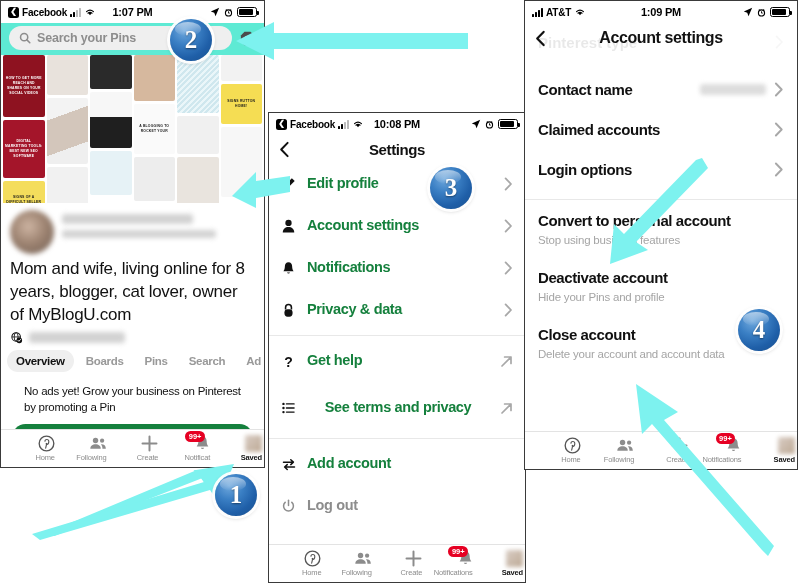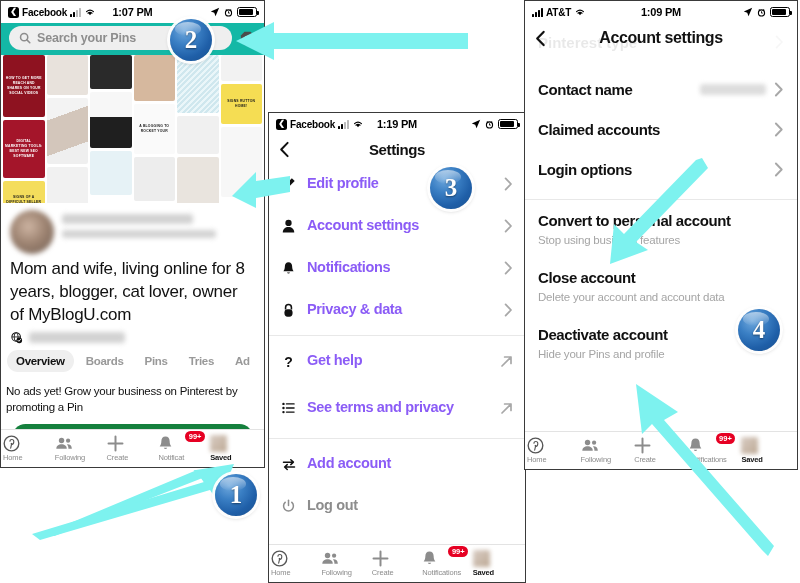--- a/index.html
+++ b/index.html
@@ -56,21 +56,21 @@
   }
   .batt::after {
     content:""; position:absolute; right:-3px; top:2.5px;
     width:1.6px; height:4px; background:#000; border-radius:0 1px 1px 0;
   }
   .batt i { display:block; height:100%; width:90%; background:#000; border-radius:1px; }
 
   
   .p1-searchrow {
     display:flex; align-items:center; gap:7px; padding:3px 8px 5px 8px;
-    background:#14b8a6;
+    background:#5eead4;
   }
   .searchbox {
     flex:1; height:24px; background:#efefef; border-radius:13px;
     display:flex; align-items:center; gap:6px; padding:0 10px;
   }
   .searchbox .mag { width:12px; height:12px; flex:none; }
   .searchbox span {
     font-size:12.5px; font-weight:bold; color:#8d8d8d; letter-spacing:-0.2px;
   }
   .gear-btn { width:17px; height:17px; flex:none; }
@@ -111,21 +111,21 @@
     display:flex; align-items:center; gap:3px; padding:6px 6px 5px 6px;
     overflow:hidden;
   }
   .tab {
     font-size:11.5px; font-weight:bold; color:#999; letter-spacing:-0.3px;
     padding:5px 9px; border-radius:14px; white-space:nowrap;
   }
   .tab.active { color:#111; background:#efefef; }
 
   .adcopy {
-    padding:7px 11px 0 5px; font-size:11.5px; color:#111;
+    padding:7px 11px 0 23px; font-size:11.5px; color:#111;
     line-height:1.34; letter-spacing:-0.25px;
   }
   .promote-btn {
     margin:9px 11px 0 11px; height:27px; background:#15803d;
     border-radius:15px; display:flex; align-items:center;
     justify-content:center; color:#fff; font-size:12px; font-weight:bold;
     letter-spacing:-0.2px;
   }
   .onlyyou {
     display:flex; align-items:center; gap:6px; padding:8px 11px 0 11px;
@@ -134,21 +134,21 @@
   .lock-ic { width:11px; height:13px; flex:none; }
 
   
   .tabbar {
     position:absolute; left:0; right:0; bottom:0; height:38px;
     background:#fff; border-top:1px solid #e3e3e3;
     display:flex; align-items:center; justify-content:space-around;
     padding:0 2px;
   }
   .tbitem {
-    display:flex; flex-direction:column; align-items:flex-start; gap:1px;
+    display:flex; flex-direction:column; align-items:flex-end; gap:1px;
     position:relative; flex:1;
   }
   .tbicon { height:17px; display:flex; align-items:center; justify-content:center; }
   .tblabel { font-size:7.5px; color:#8c8c8c; letter-spacing:-0.15px; }
   .tblabel.dark { color:#111; font-weight:bold; }
   .badge {
     position:absolute; top:-4px; left:50%; margin-left:1px;
     background:#e60023; color:#fff; font-size:7.5px; font-weight:bold;
     border-radius:8px; padding:1px 3.5px; line-height:1.25;
   }
@@ -167,26 +167,26 @@
   .navbar .title {
     position:absolute; left:50%; transform:translateX(-50%);
     font-size:15px; font-weight:bold; color:#111; letter-spacing:-0.4px;
   }
   .srow {
     display:flex; align-items:center; gap:11px; padding:0 12px;
     height:42px;
   }
   .srow .s-ic { width:15px; flex:none; display:flex; justify-content:center; }
   .srow .s-lb {
-    flex:1; font-size:14.5px; font-weight:bold; color:#8b5cf6;
+    flex:1; font-size:14.5px; font-weight:bold; color:#15803d;
     letter-spacing:-0.35px; line-height:1.2;
   }
   .srow .s-lb.grey { color:#8d8d8d; }
   .srow .s-tr { width:13px; flex:none; display:flex; justify-content:flex-end; }
-  .srow.tall { height:52px; }
+  .srow.tall { height:52px;text-align:center; }
   .sep { height:1px; background:#e8e8e8; margin:4px 0; }
 
   
   .ghostrow {
     position:absolute; left:0; right:0; top:29px; height:24px;
     display:flex; align-items:center; padding:0 13px; opacity:.09;
     pointer-events:none;
   }
   .ghostrow .g-lb { font-size:15px; font-weight:bold; color:#111; flex:1; }
   .arow { padding:0 13px; height:40px; display:flex; align-items:center; gap:8px; }
@@ -338,21 +338,21 @@
         <circle cx="10" cy="10.1" r="3" fill="#111"></circle>
         <path d="M8.6 10.1 L9.6 11.1 L11.4 9.1" stroke="#fff" stroke-width="1" fill="none" stroke-linecap="round"></path>
       </svg>
       <div class="blur-line" style="width:96px;height:11px;"></div>
     </div>
 
     <div class="tabs">
       <div class="tab active">Overview</div>
       <div class="tab">Boards</div>
       <div class="tab">Pins</div>
-      <div class="tab">Tries</div>
+      <div class="tab">Search</div>
       <div class="tab">Ad</div>
     </div>
 
     <div class="adcopy">No ads yet! Grow your business on Pinterest by promoting a Pin</div>
     <div class="promote-btn">Promote a Pin</div>
 
     <div class="onlyyou">
       <svg class="lock-ic" viewBox="0 0 11 13">
         <path d="M2.7 6 V4.3 A2.8 2.8 0 0 1 8.3 4.3 V6" fill="none" stroke="#555" stroke-width="1.2"></path>
         <rect x="1.4" y="6" width="8.2" height="6.2" rx="1.4" fill="none" stroke="#555" stroke-width="1.2"></rect>
@@ -419,21 +419,21 @@
             <i></i>
             <i></i>
             <i></i>
           </span>
         <svg class="wifi" viewBox="0 0 16 12">
           <path d="M8 10.4 L10.2 7.7 A3.4 3.4 0 0 0 5.8 7.7 Z" fill="#000"></path>
           <path d="M3.4 5.6 A7 7 0 0 1 12.6 5.6" stroke="#000" stroke-width="1.5" fill="none" stroke-linecap="round"></path>
           <path d="M5.2 7.6 A4.4 4.4 0 0 1 10.8 7.6" stroke="#000" stroke-width="1.4" fill="none" stroke-linecap="round"></path>
         </svg>
       </div>
-      <div class="sb-time">1:19 PM</div>
+      <div class="sb-time">10:08 PM</div>
       <div class="sb-right">
         <svg class="loc" viewBox="0 0 12 12">
             <path d="M11 1 L1 5.4 L5.1 6.9 L6.6 11 Z" fill="#000"></path>
           </svg>
         <svg class="alarm" viewBox="0 0 12 12">
             <circle cx="6" cy="6.6" r="4.1" fill="none" stroke="#000" stroke-width="1.5"></circle>
             <path d="M6 4.4 V6.8 H7.7" stroke="#000" stroke-width="1.2" fill="none"></path>
             <path d="M2.4 2.1 L4.1 3.4 M9.6 2.1 L7.9 3.4" stroke="#000" stroke-width="1.5"></path>
           </svg>
         <span class="batt">
@@ -682,28 +682,28 @@
         </svg>
     </div>
 
     <div class="sep" style="margin:10px 0 6px 0;"></div>
 
     <div class="ablock">
       <div class="a-lb">Convert to personal account</div>
       <div class="a-sub">Stop using business features</div>
     </div>
 
+    <div class="ablock" style="padding-top:12px;">
+      <div class="a-lb">Deactivate account</div>
+      <div class="a-sub">Hide your Pins and profile</div>
+    </div>
+
     <div class="ablock" style="padding-top:12px;padding-right:72px;">
       <div class="a-lb">Close account</div>
       <div class="a-sub">Delete your account and account data</div>
-    </div>
-
-    <div class="ablock" style="padding-top:12px;">
-      <div class="a-lb">Deactivate account</div>
-      <div class="a-sub">Hide your Pins and profile</div>
     </div>
 
     <div class="tabbar">
       <div class="tbitem">
         <div class="tbicon">
           <svg width="17" height="17" viewBox="0 0 20 20">
               <circle cx="10" cy="10" r="8.6" fill="none" stroke="#555" stroke-width="1.6"></circle>
               <path d="M9 15.4 L10.3 10 M8.2 7.4 C8.2 6.1 9.2 5.3 10.4 5.3 C11.8 5.3 12.7 6.3 12.7 7.7 C12.7 9.6 11.8 11 10.6 11 C10 11 9.5 10.5 9.7 9.9" stroke="#555" stroke-width="1.3" fill="none" stroke-linecap="round"></path>
             </svg>
         </div>

